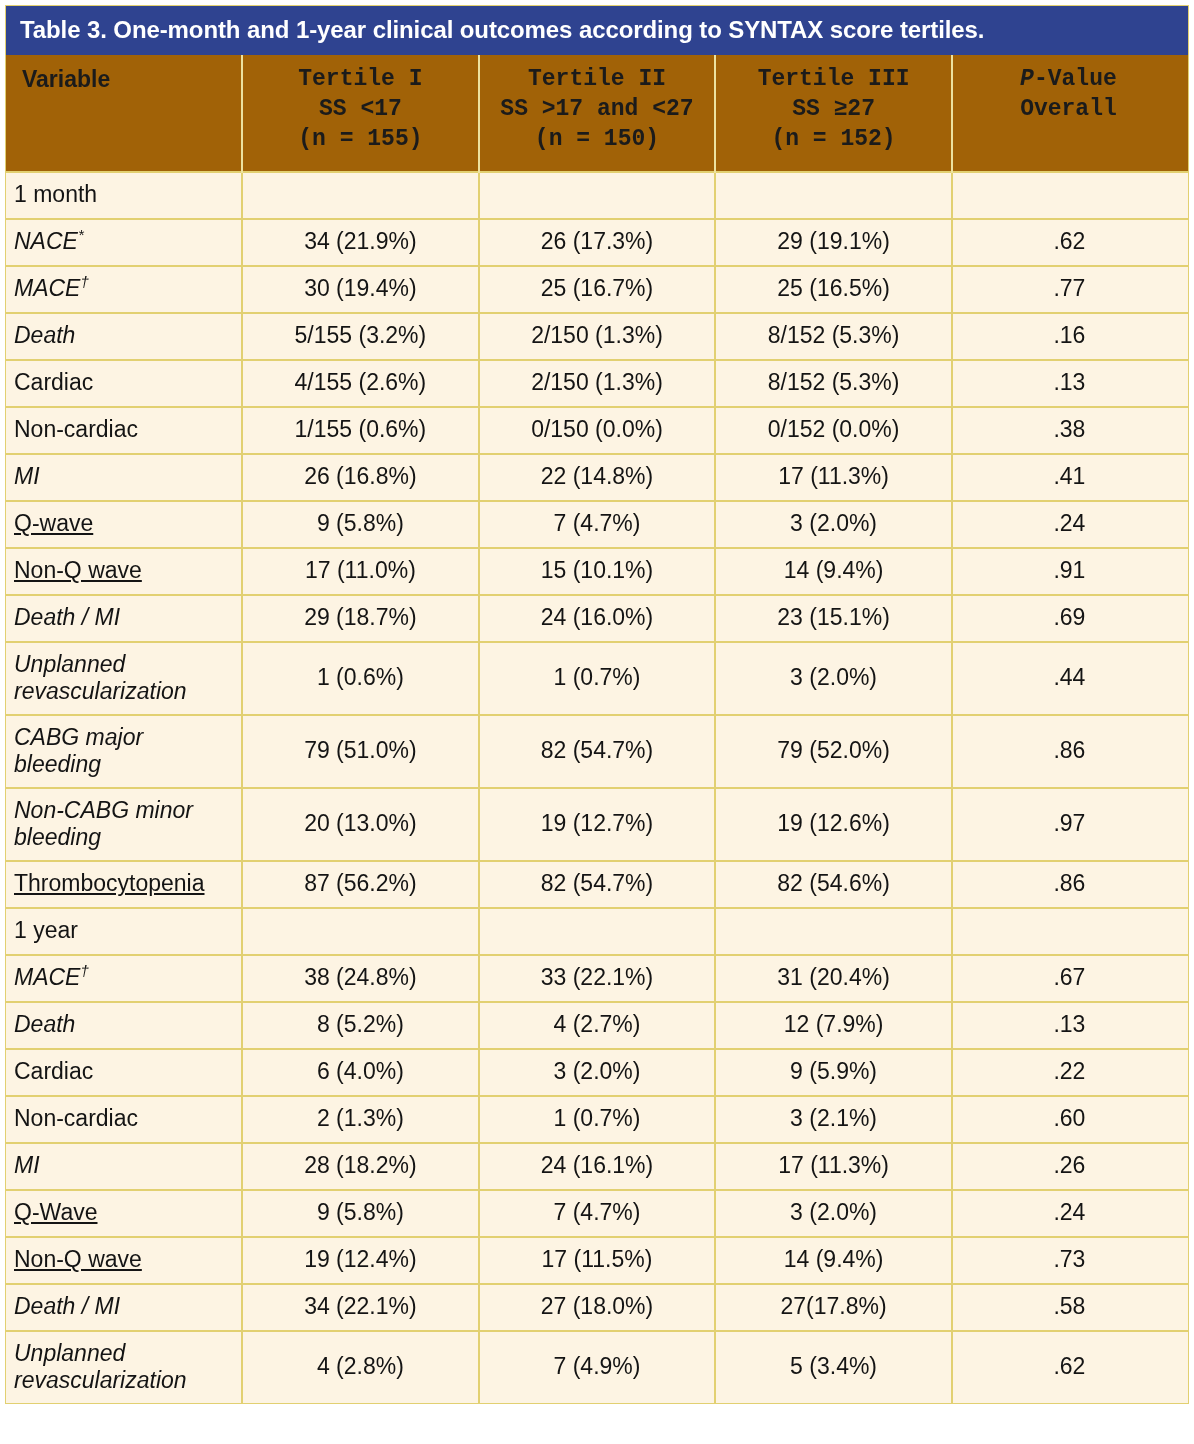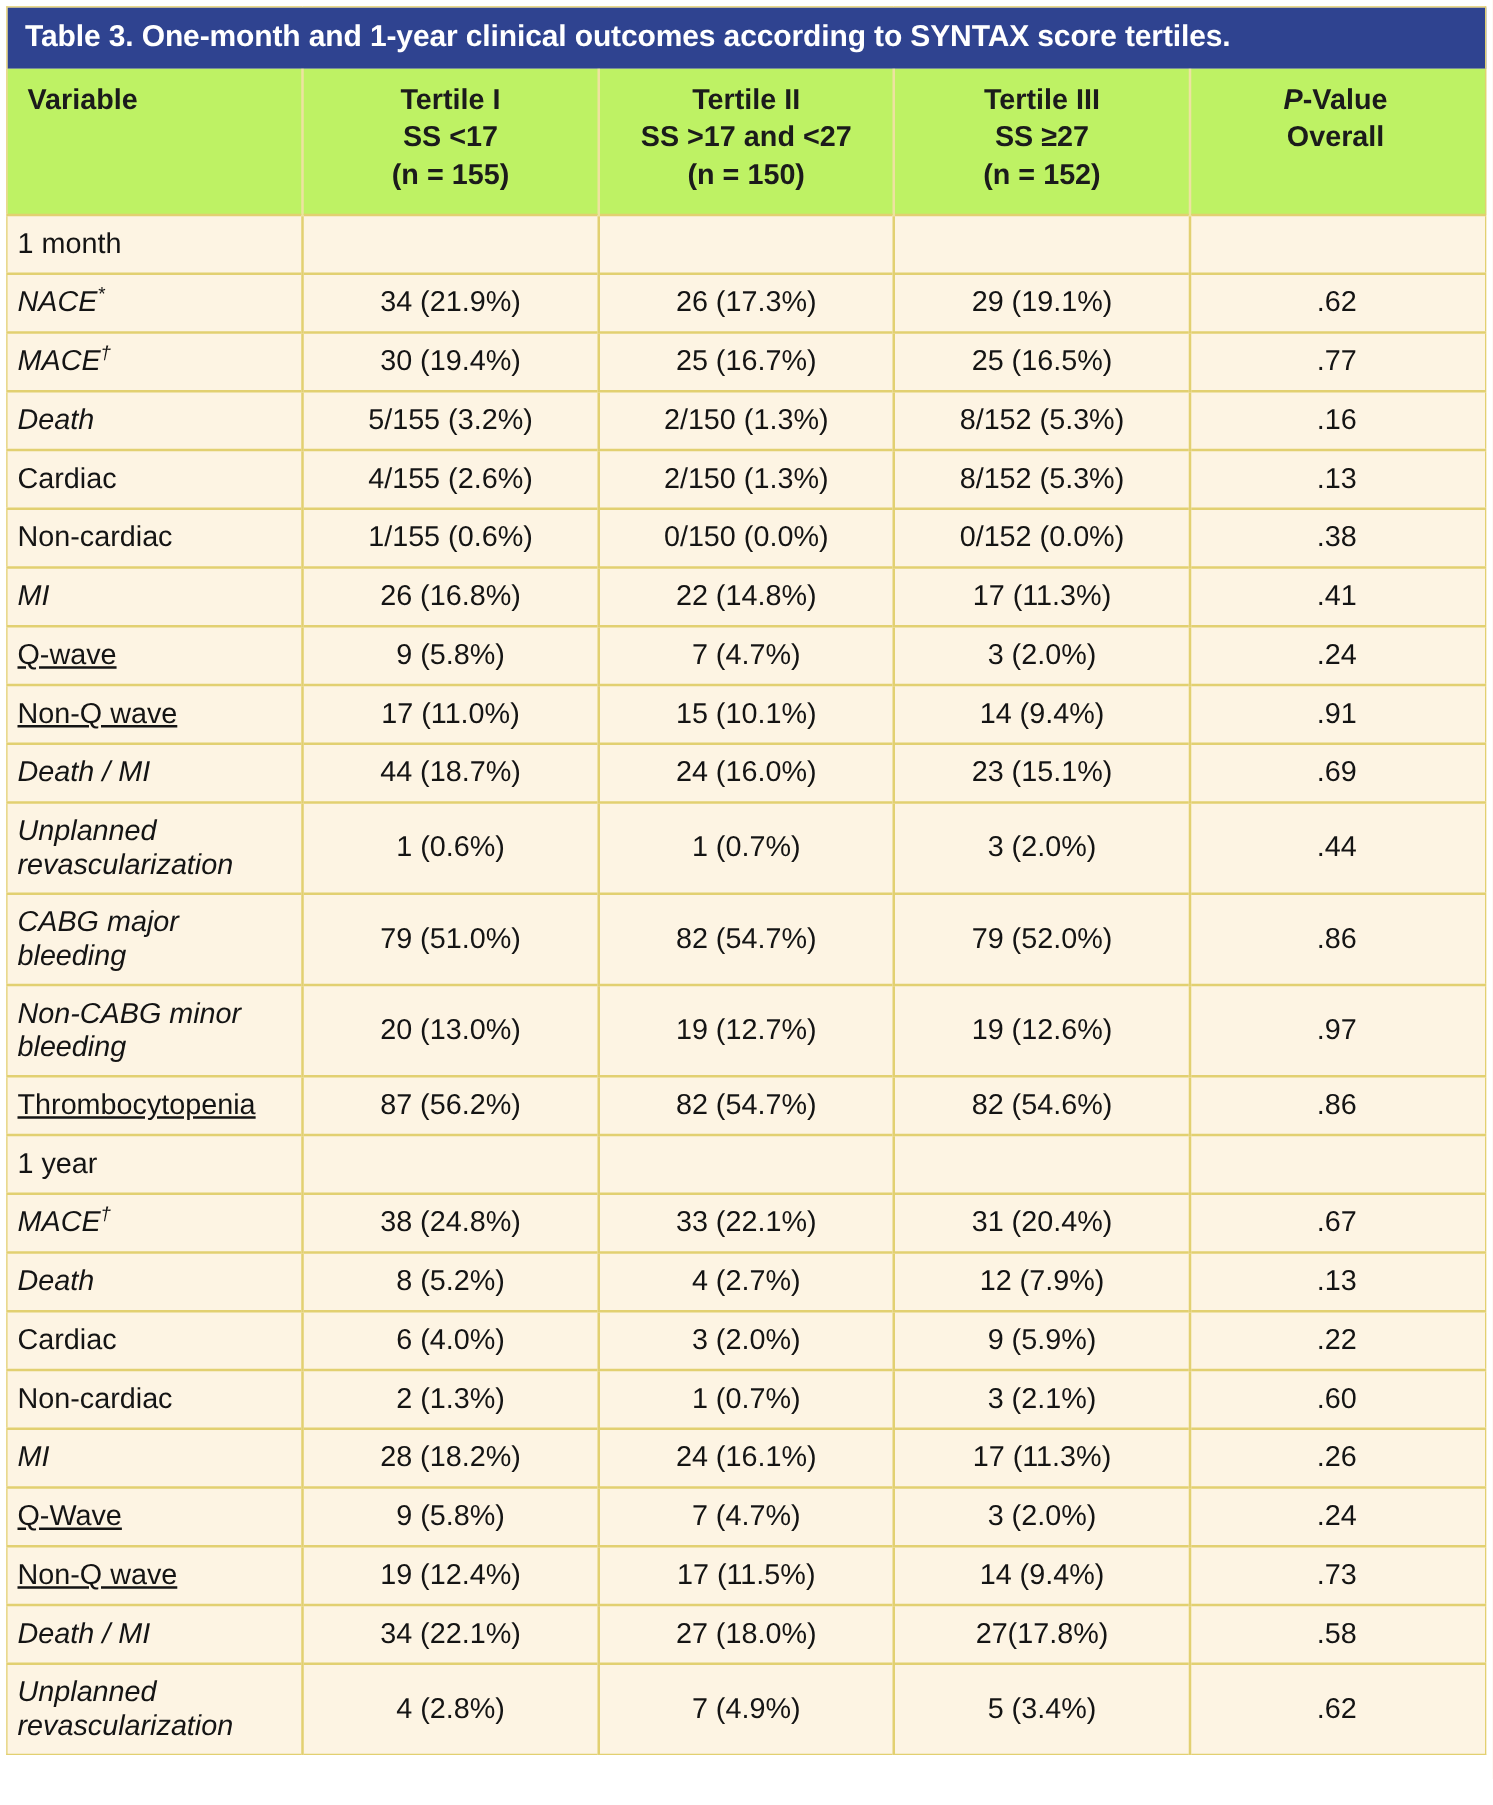--- a/index.html
+++ b/index.html
@@ -37,35 +37,35 @@
     font-size: 24px;
     font-weight: bold;
     text-align: left;
     padding: 10px 14px 11px 14px;
     letter-spacing: -0.1px;
     border: none;
   }
 
   
   .colhead {
-    background: #bef264;
+    background: #a16207;
     color: #1b1b1b;
     font-size: 23px;
     font-weight: bold;
     padding: 10px 10px 16px 10px;
     vertical-align: top;
     border-right: 2px solid #EDE2A0;
     line-height: 1.30;
   }
   .colhead.first {
     text-align: left;
     padding-left: 16px;
     font-weight: bold;
   }
-  .colhead.ctr { text-align: center; }
+  .colhead.ctr { text-align: center; font-family: Liberation Mono, monospace; }
   .colhead.last { border-right: none; padding-right: 14px; }
   .colhead .ln { display: block; white-space: nowrap; }
   .pital { font-style: italic; }
 
   
   .tbl td.cell {
     font-size: 23px;
     color: #141414;
     background: #FDF4E3;
     border-top: 2px solid #E2D071;
@@ -192,21 +192,21 @@
         </tr>
         <tr>
           <td class="cell lbl ind3"><span>Non-Q wave</span></td>
           <td class="cell num">17 (11.0%)</td>
           <td class="cell num">15 (10.1%)</td>
           <td class="cell num">14 (9.4%)</td>
           <td class="cell pv">.91</td>
         </tr>
         <tr>
           <td class="cell lbl ind1"><span>Death / MI</span></td>
-          <td class="cell num">44 (18.7%)</td>
+          <td class="cell num">29 (18.7%)</td>
           <td class="cell num">24 (16.0%)</td>
           <td class="cell num">23 (15.1%)</td>
           <td class="cell pv">.69</td>
         </tr>
         <tr>
           <td class="cell lbl ind1"><span>Unplanned revascularization</span></td>
           <td class="cell num">1 (0.6%)</td>
           <td class="cell num">1 (0.7%)</td>
           <td class="cell num">3 (2.0%)</td>
           <td class="cell pv">.44</td>

